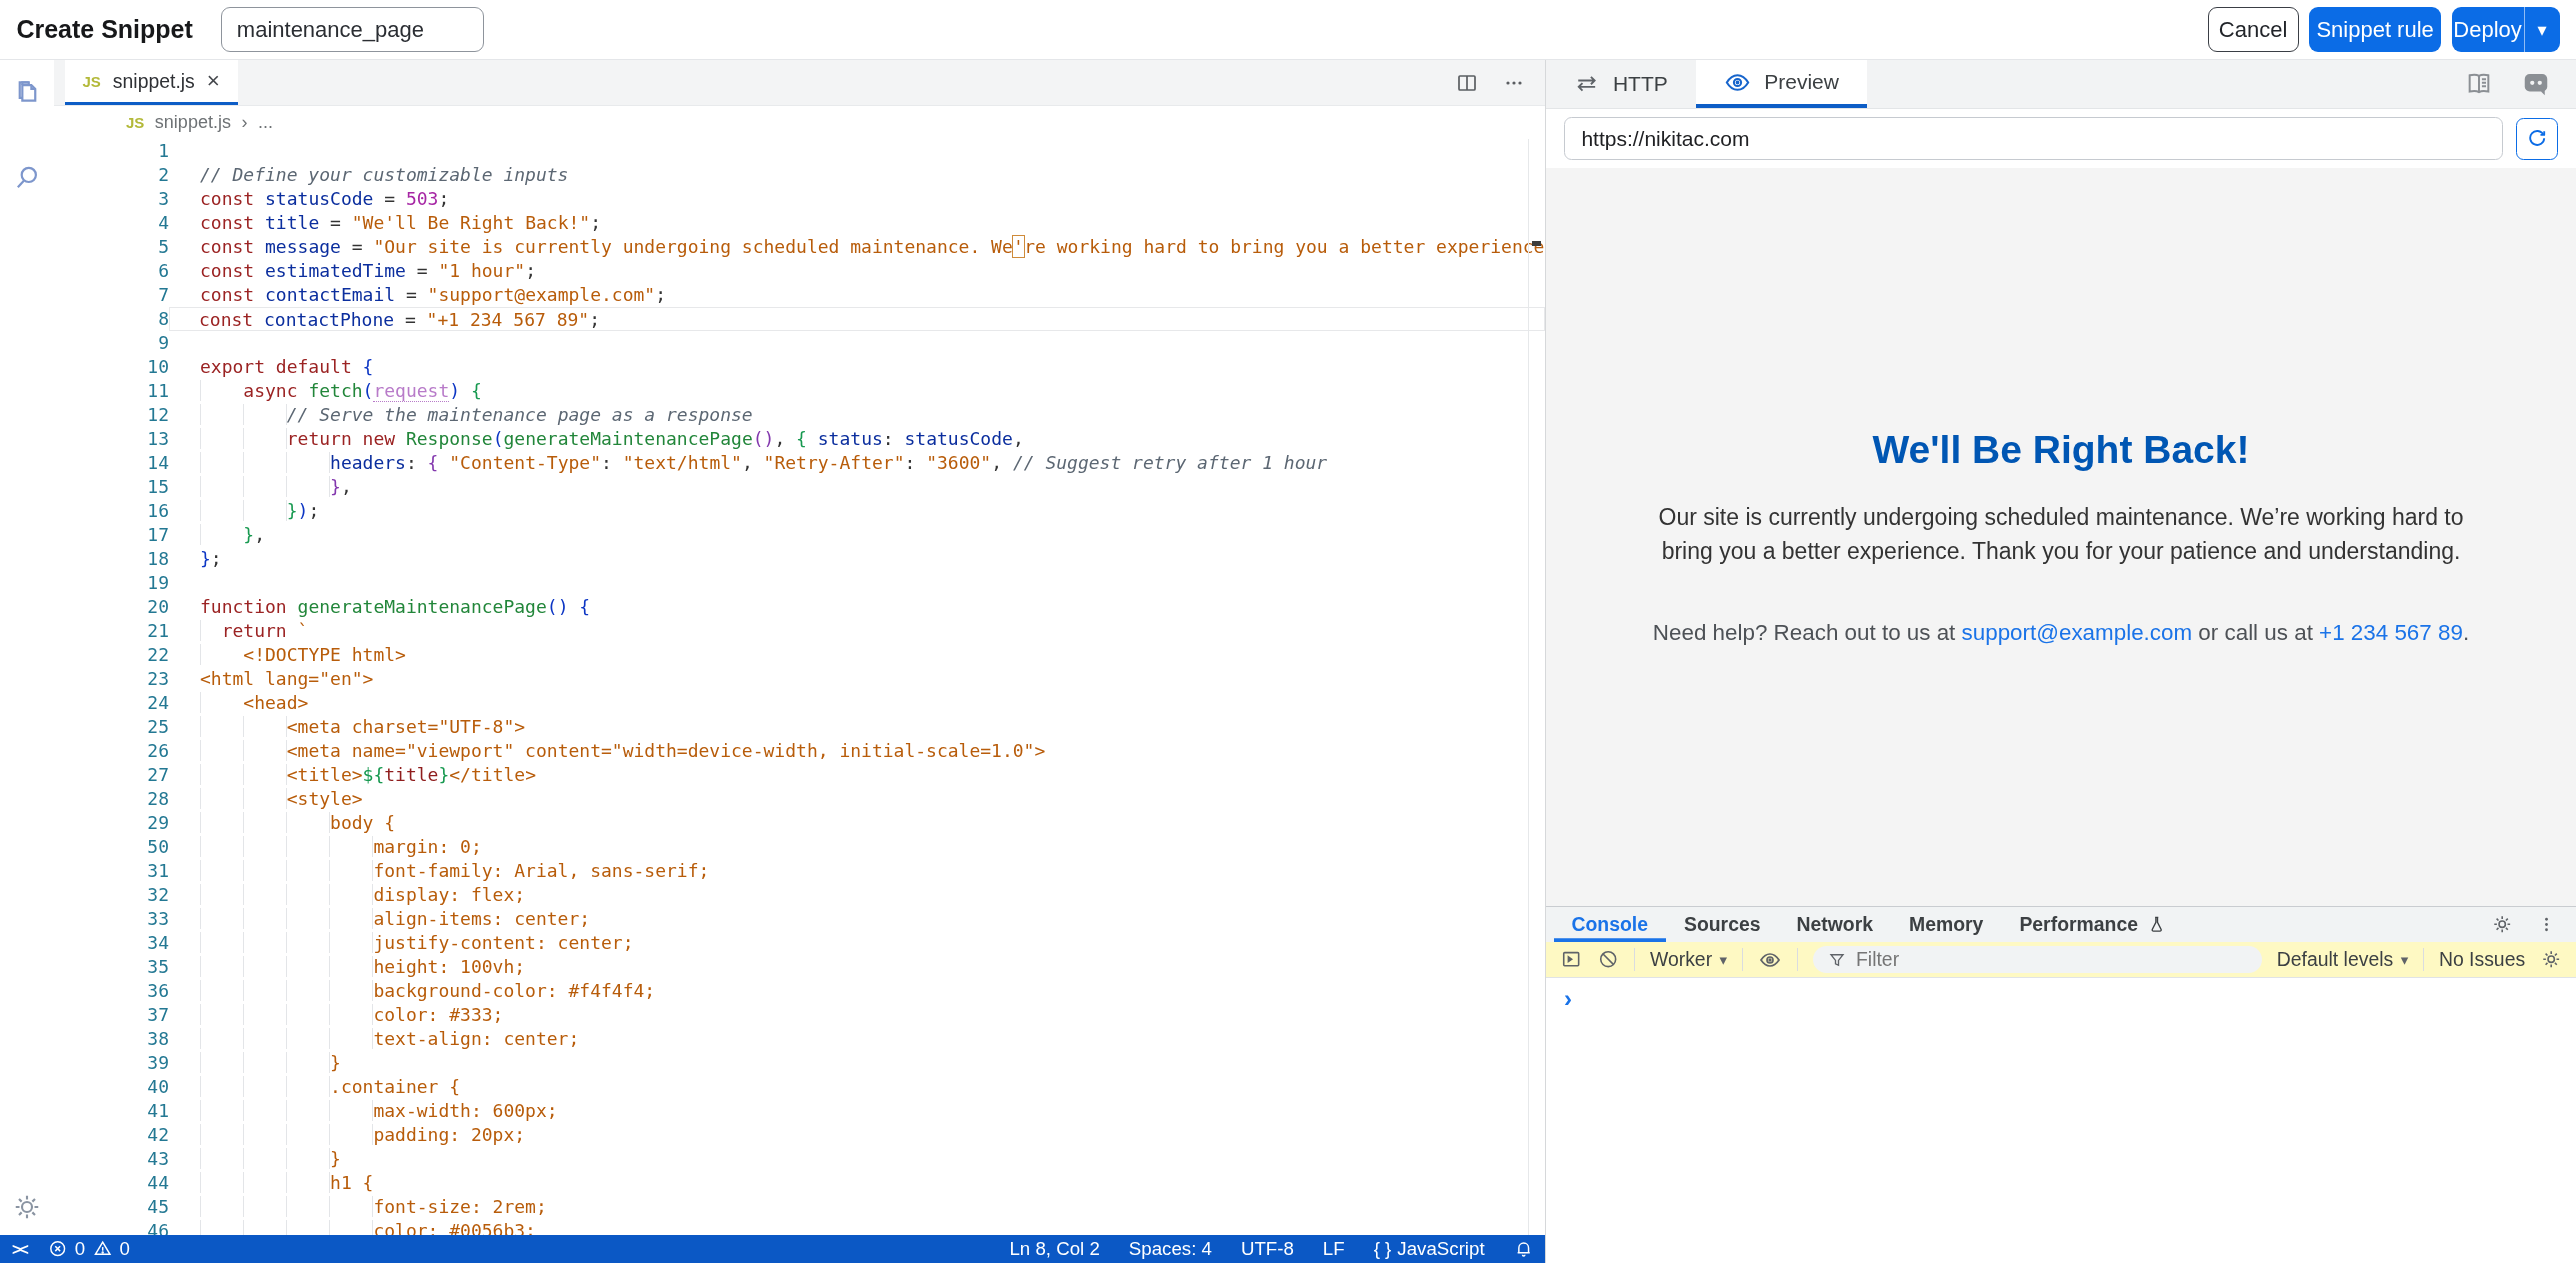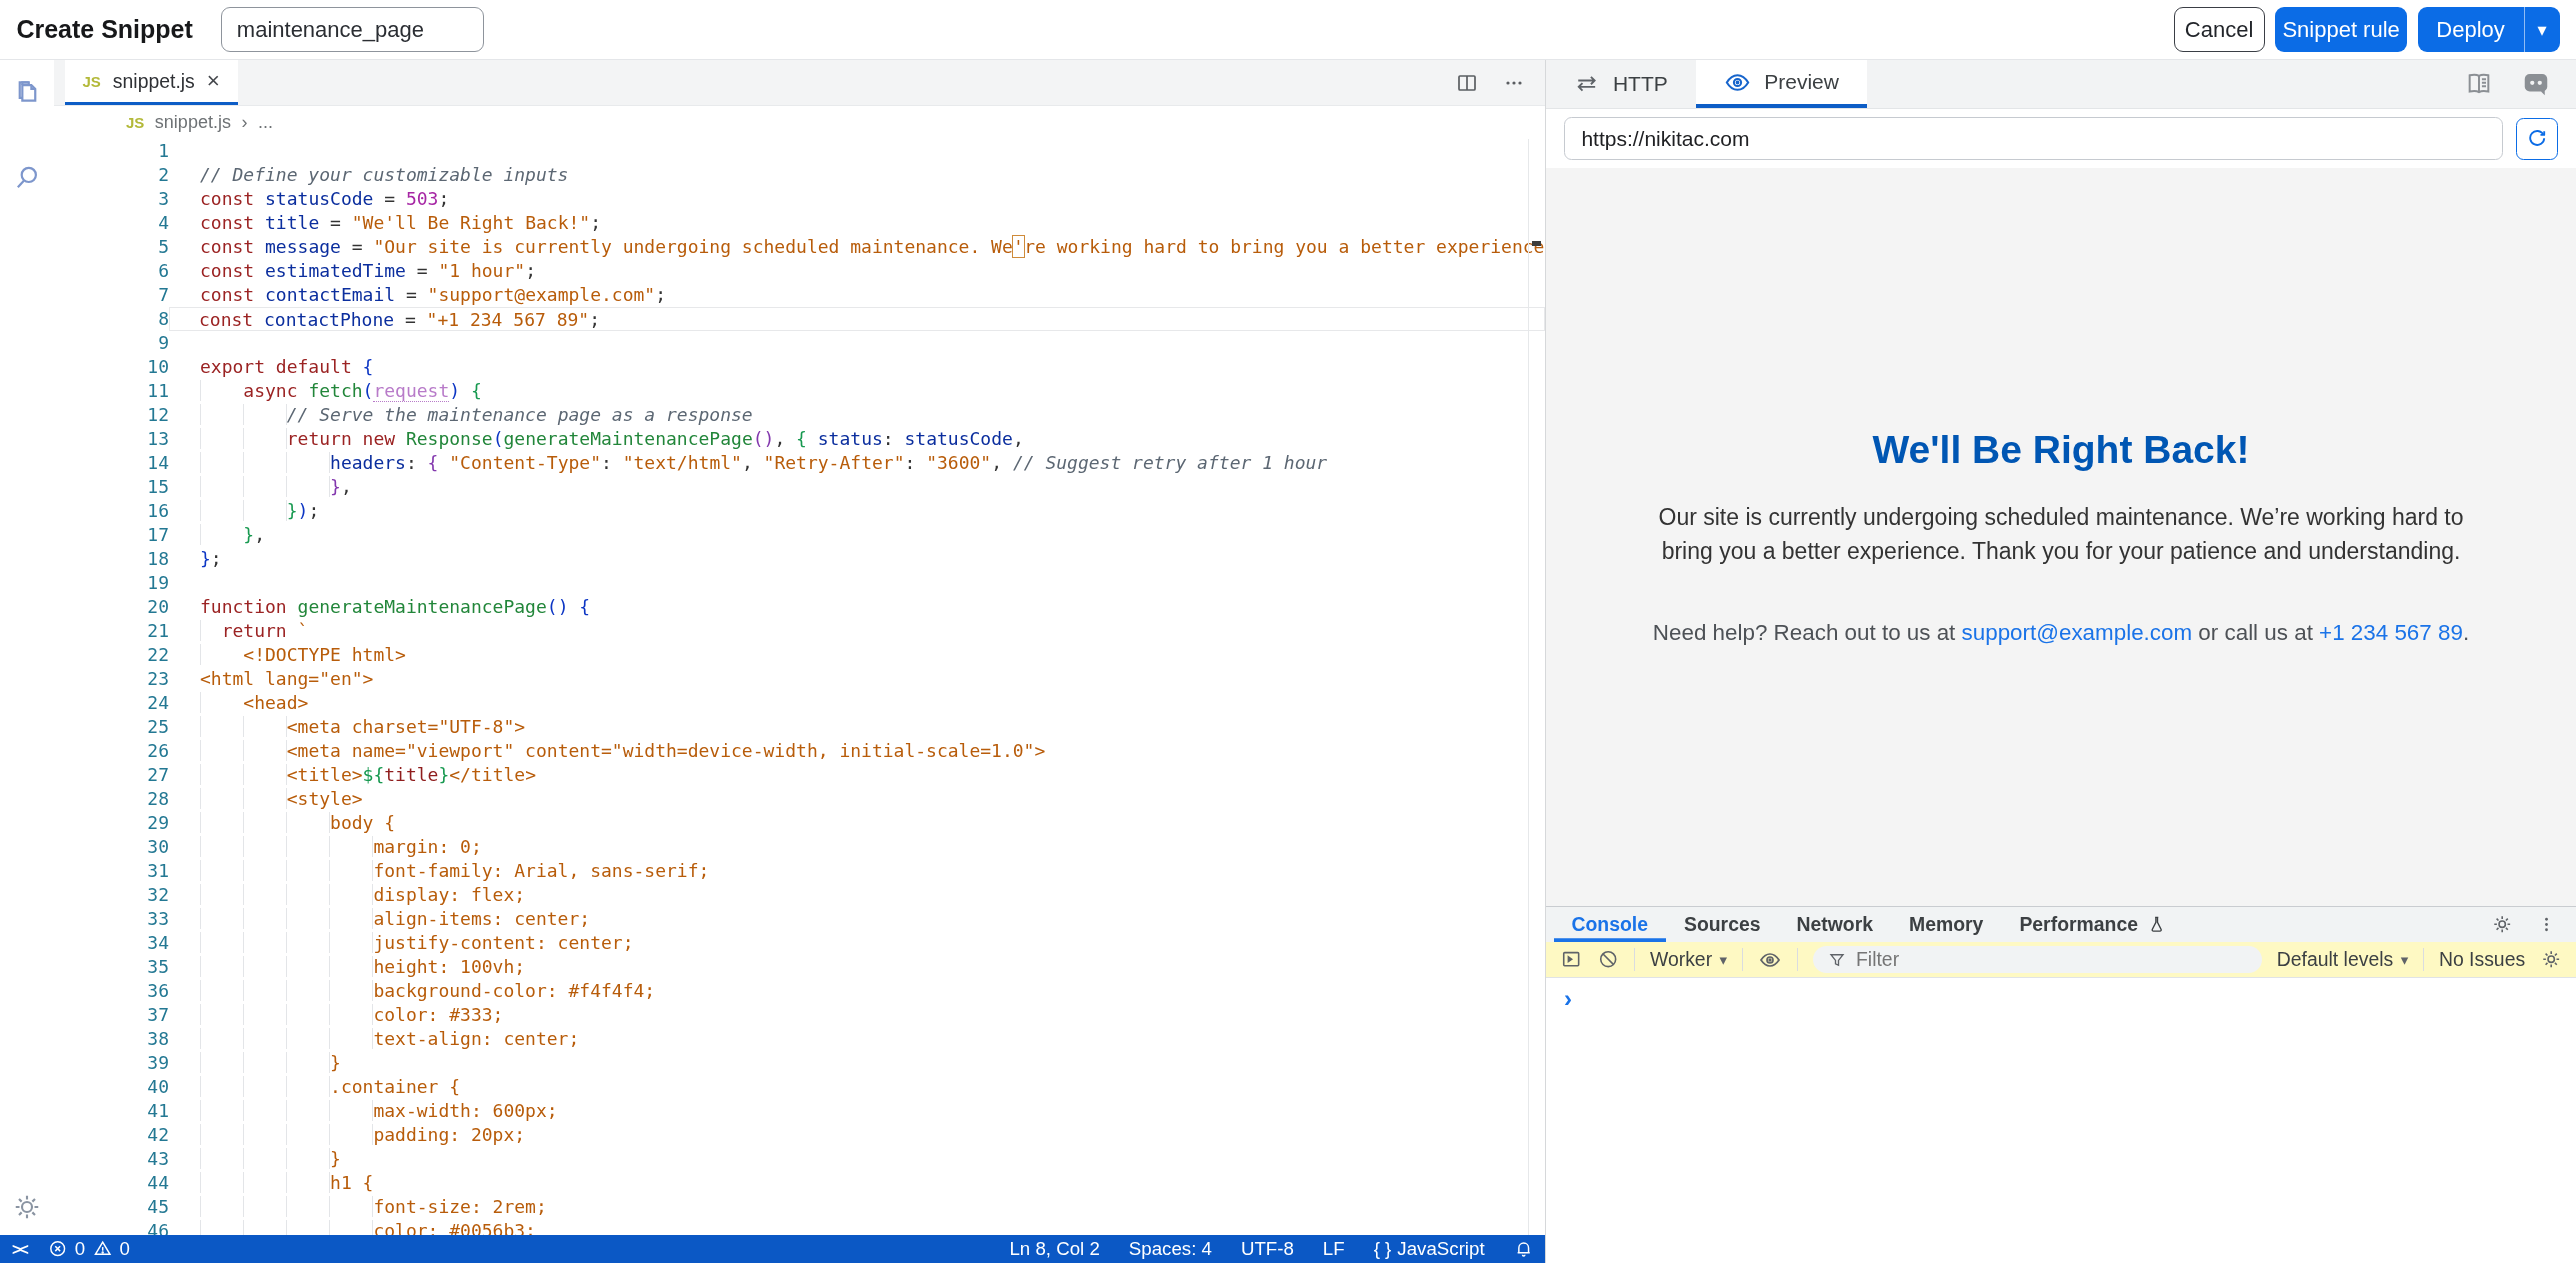--- a/index.html
+++ b/index.html
@@ -13,21 +13,21 @@
   .header-title { font-size:25px; font-weight:700; color:#17181a; margin-right:28px; }
   .snippet-name-input { width:263px; height:45px; border:1.5px solid #8e949c; border-radius:9px;
     font-size:22px; color:#2b2e33; padding:0 15px; outline:none;
     font-family:"Liberation Sans",sans-serif; background:#fff; }
   .header-right { margin-left:auto; display:flex; align-items:center; gap:10.5px; }
   .btn { height:45px; border-radius:9px; font-size:22px; display:flex; align-items:center;
     justify-content:center; cursor:pointer; font-family:"Liberation Sans",sans-serif; }
   .btn-cancel { width:91px; background:#fff; border:1.5px solid #3a3e45; color:#22252a; }
   .btn-blue { background:#0b6ce6; color:#fff; border:none; }
   .btn-snippet-rule { width:132px; }
-  .btn-deploy { width:142px; padding:0; }
+  .btn-deploy { width:108px; padding:0; }
   .deploy-main { flex:1; display:flex; align-items:center; justify-content:center; }
   .deploy-caret { width:36px; height:100%; display:flex; align-items:center; justify-content:center;
     border-left:1.5px solid rgba(255,255,255,.55); font-size:18px; }
 
   .main { flex:1; display:flex; min-height:0; }
 
   
   .left-pane { width:1546px; flex:none; display:flex; flex-direction:column;
     border-right:1.5px solid #d6d8da; background:#fff; }
   .left-top { flex:1; display:flex; min-height:0; }
@@ -221,21 +221,21 @@
                 <div class="code-line"><span class="ln">20</span><span class="lc"><span class="tk-k">function </span><span class="tk-f">generateMaintenancePage</span><span class="tk-p1">()</span><span class="tk-d"> </span><span class="tk-p1">{</span></span></div>
                 <div class="code-line"><span class="ln">21</span><span class="lc"><span class="ws">  </span><span class="tk-k">return </span><span class="tk-s">`</span></span></div>
                 <div class="code-line"><span class="ln">22</span><span class="lc"><span class="ws">    </span><span class="tk-t">&lt;!DOCTYPE html&gt;</span></span></div>
                 <div class="code-line"><span class="ln">23</span><span class="lc"><span class="tk-t">&lt;html lang="en"&gt;</span></span></div>
                 <div class="code-line"><span class="ln">24</span><span class="lc"><span class="ws">    </span><span class="tk-t">&lt;head&gt;</span></span></div>
                 <div class="code-line"><span class="ln">25</span><span class="lc"><span class="ws">        </span><span class="tk-t">&lt;meta charset="UTF-8"&gt;</span></span></div>
                 <div class="code-line"><span class="ln">26</span><span class="lc"><span class="ws">        </span><span class="tk-t">&lt;meta name="viewport" content="width=device-width, initial-scale=1.0"&gt;</span></span></div>
                 <div class="code-line"><span class="ln">27</span><span class="lc"><span class="ws">        </span><span class="tk-t">&lt;title&gt;</span><span class="tk-p2">${</span><span class="tk-itp">title</span><span class="tk-p2">}</span><span class="tk-t">&lt;/title&gt;</span></span></div>
                 <div class="code-line"><span class="ln">28</span><span class="lc"><span class="ws">        </span><span class="tk-t">&lt;style&gt;</span></span></div>
                 <div class="code-line"><span class="ln">29</span><span class="lc"><span class="ws">            </span><span class="tk-t">body {</span></span></div>
-                <div class="code-line"><span class="ln">30</span><span class="lc"><span class="ws">                </span><span class="tk-t">margin: 0;</span></span></div>
+                <div class="code-line"><span class="ln">50</span><span class="lc"><span class="ws">                </span><span class="tk-t">margin: 0;</span></span></div>
                 <div class="code-line"><span class="ln">31</span><span class="lc"><span class="ws">                </span><span class="tk-t">font-family: Arial, sans-serif;</span></span></div>
                 <div class="code-line"><span class="ln">32</span><span class="lc"><span class="ws">                </span><span class="tk-t">display: flex;</span></span></div>
                 <div class="code-line"><span class="ln">33</span><span class="lc"><span class="ws">                </span><span class="tk-t">align-items: center;</span></span></div>
                 <div class="code-line"><span class="ln">34</span><span class="lc"><span class="ws">                </span><span class="tk-t">justify-content: center;</span></span></div>
                 <div class="code-line"><span class="ln">35</span><span class="lc"><span class="ws">                </span><span class="tk-t">height: 100vh;</span></span></div>
                 <div class="code-line"><span class="ln">36</span><span class="lc"><span class="ws">                </span><span class="tk-t">background-color: #f4f4f4;</span></span></div>
                 <div class="code-line"><span class="ln">37</span><span class="lc"><span class="ws">                </span><span class="tk-t">color: #333;</span></span></div>
                 <div class="code-line"><span class="ln">38</span><span class="lc"><span class="ws">                </span><span class="tk-t">text-align: center;</span></span></div>
                 <div class="code-line"><span class="ln">39</span><span class="lc"><span class="ws">            </span><span class="tk-t">}</span></span></div>
                 <div class="code-line"><span class="ln">40</span><span class="lc"><span class="ws">            </span><span class="tk-t">.container {</span></span></div>

